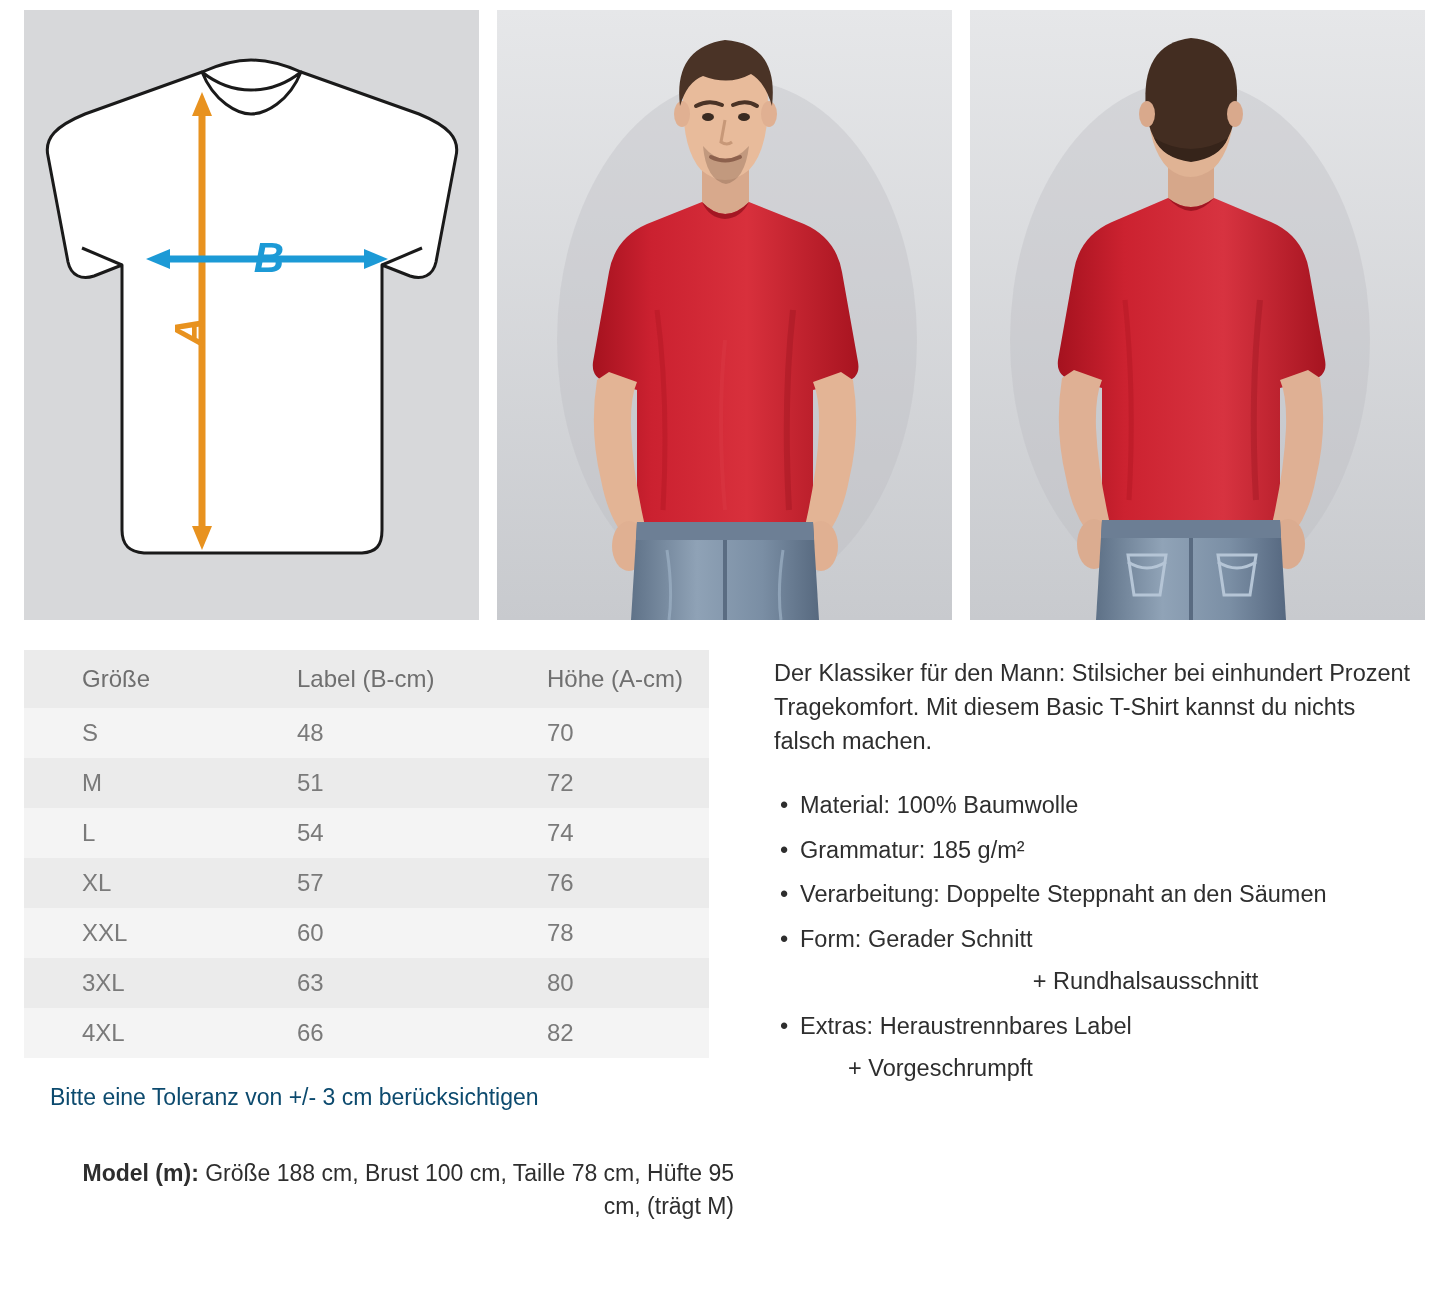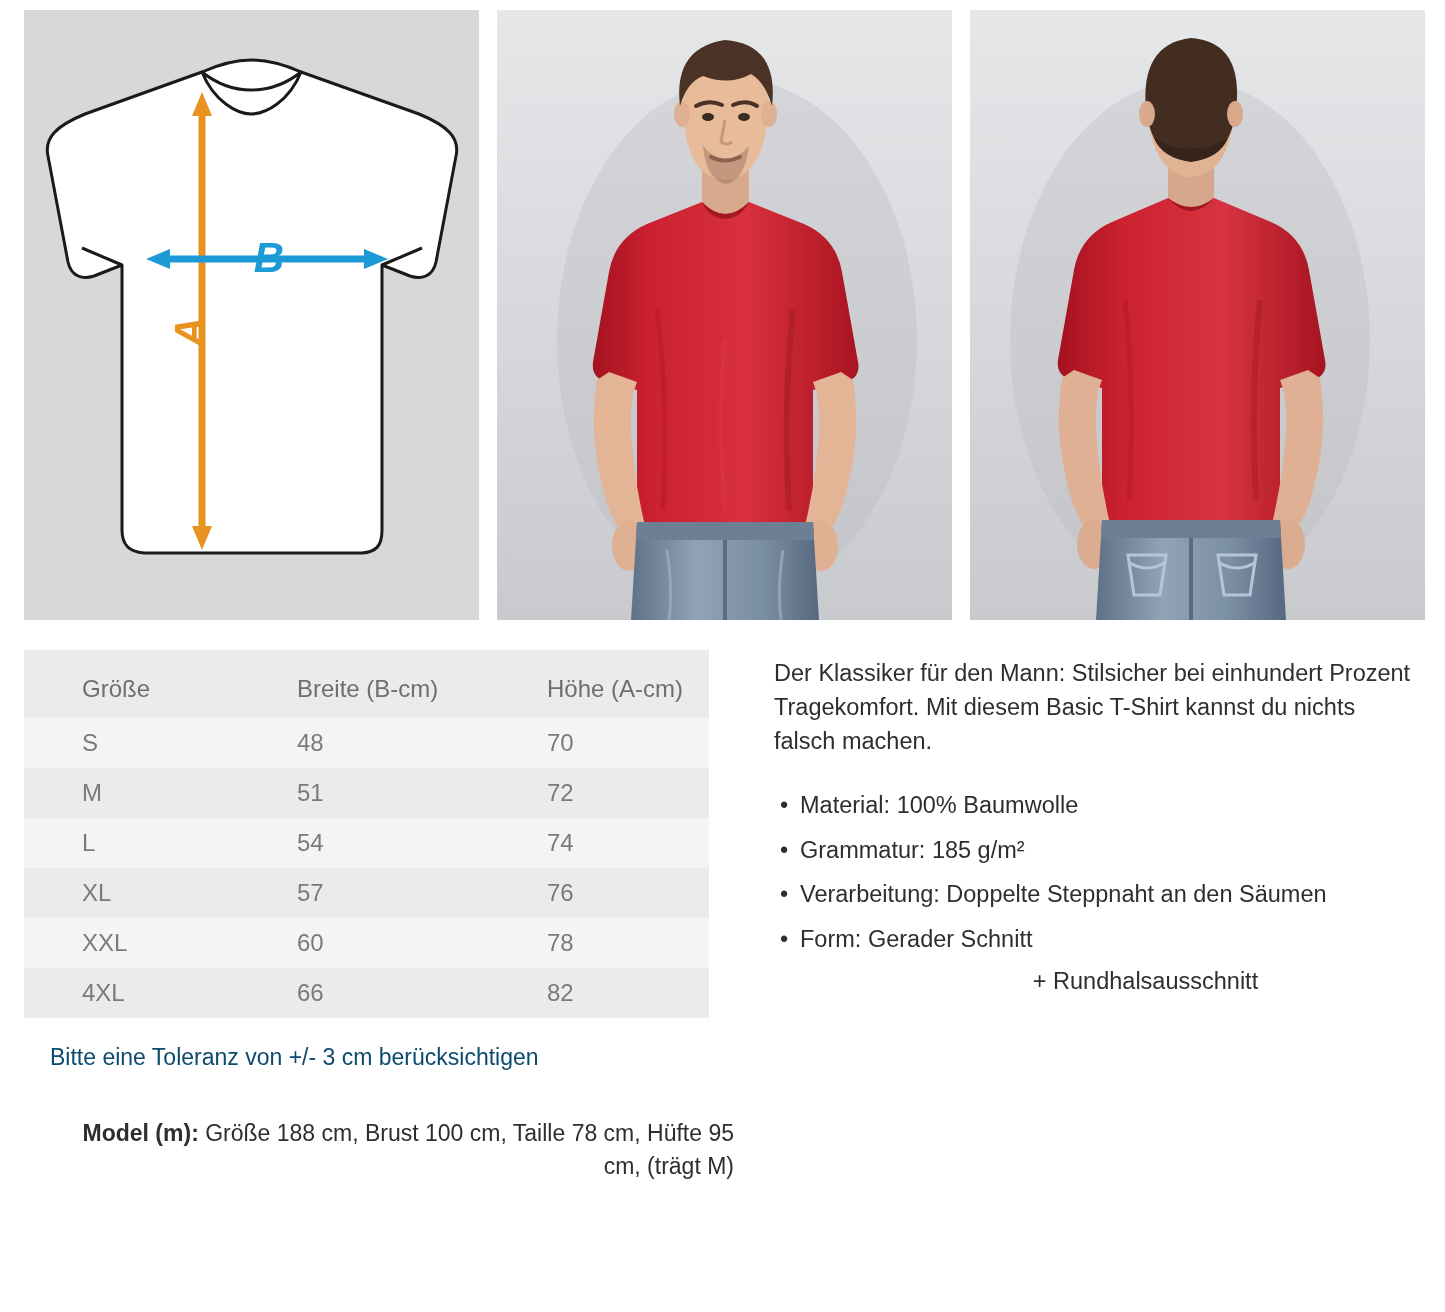--- a/index.html
+++ b/index.html
@@ -65,21 +65,21 @@
     text-align: left;
     font-weight: normal;
     color: #7a7a7a;
     padding: 11px 0 11px 0;
   }
   table.size-table th:first-child,
   table.size-table td:first-child { padding-left: 58px; width: 215px; }
   table.size-table th:nth-child(2),
   table.size-table td:nth-child(2) { width: 250px; }
   table.size-table thead tr { background: #ebebeb; }
-  table.size-table thead th { color: #6f6f6f; padding-top: 25px; padding-bottom: 15px; }
+  table.size-table thead th { color: #6f6f6f; padding-top: 15px; padding-bottom: 15px; }
   table.size-table tbody tr:nth-child(odd) { background: #f4f4f4; }
   table.size-table tbody tr:nth-child(even) { background: #ebebeb; }
 
   .tolerance {
     font-size: 23px;
     color: #0c4a6e;
     margin: 26px 0 0 26px;
   }
   .model-line {
     font-size: 23px;
@@ -299,21 +299,21 @@
   </div>
 </div>
 
 <div class="lower">
 
   <div class="left-col">
     <table class="size-table">
       <thead>
         <tr>
           <th>Größe</th>
-          <th>Breite (B-cm)</th>
+          <th>Label (B-cm)</th>
           <th>Höhe (A-cm)</th>
         </tr>
       </thead>
       <tbody>
         <tr>
           <td>S</td>
           <td>48</td>
           <td>70</td>
         </tr>
         <tr>
@@ -330,20 +330,25 @@
           <td>XL</td>
           <td>57</td>
           <td>76</td>
         </tr>
         <tr>
           <td>XXL</td>
           <td>60</td>
           <td>78</td>
         </tr>
         <tr>
+          <td>3XL</td>
+          <td>63</td>
+          <td>80</td>
+        </tr>
+        <tr>
           <td>4XL</td>
           <td>66</td>
           <td>82</td>
         </tr>
       </tbody>
     </table>
 
     <div class="tolerance">Bitte eine Toleranz von +/- 3 cm berücksichtigen</div>
 
     <div class="model-line">
@@ -361,15 +366,19 @@
       <li>
         <span>Grammatur: 185 g/m²</span>
       </li>
       <li>
         <span>Verarbeitung: Doppelte Steppnaht an den Säumen</span>
       </li>
       <li>
         <span>Form: Gerader Schnitt</span>
         <span class="sub">+ Rundhalsausschnitt</span>
       </li>
+      <li>
+        <span>Extras: Heraustrennbares Label</span>
+        <span class="sub2">+ Vorgeschrumpft</span>
+      </li>
     </ul>
   </div>
 </div>
 
 </body></html>

